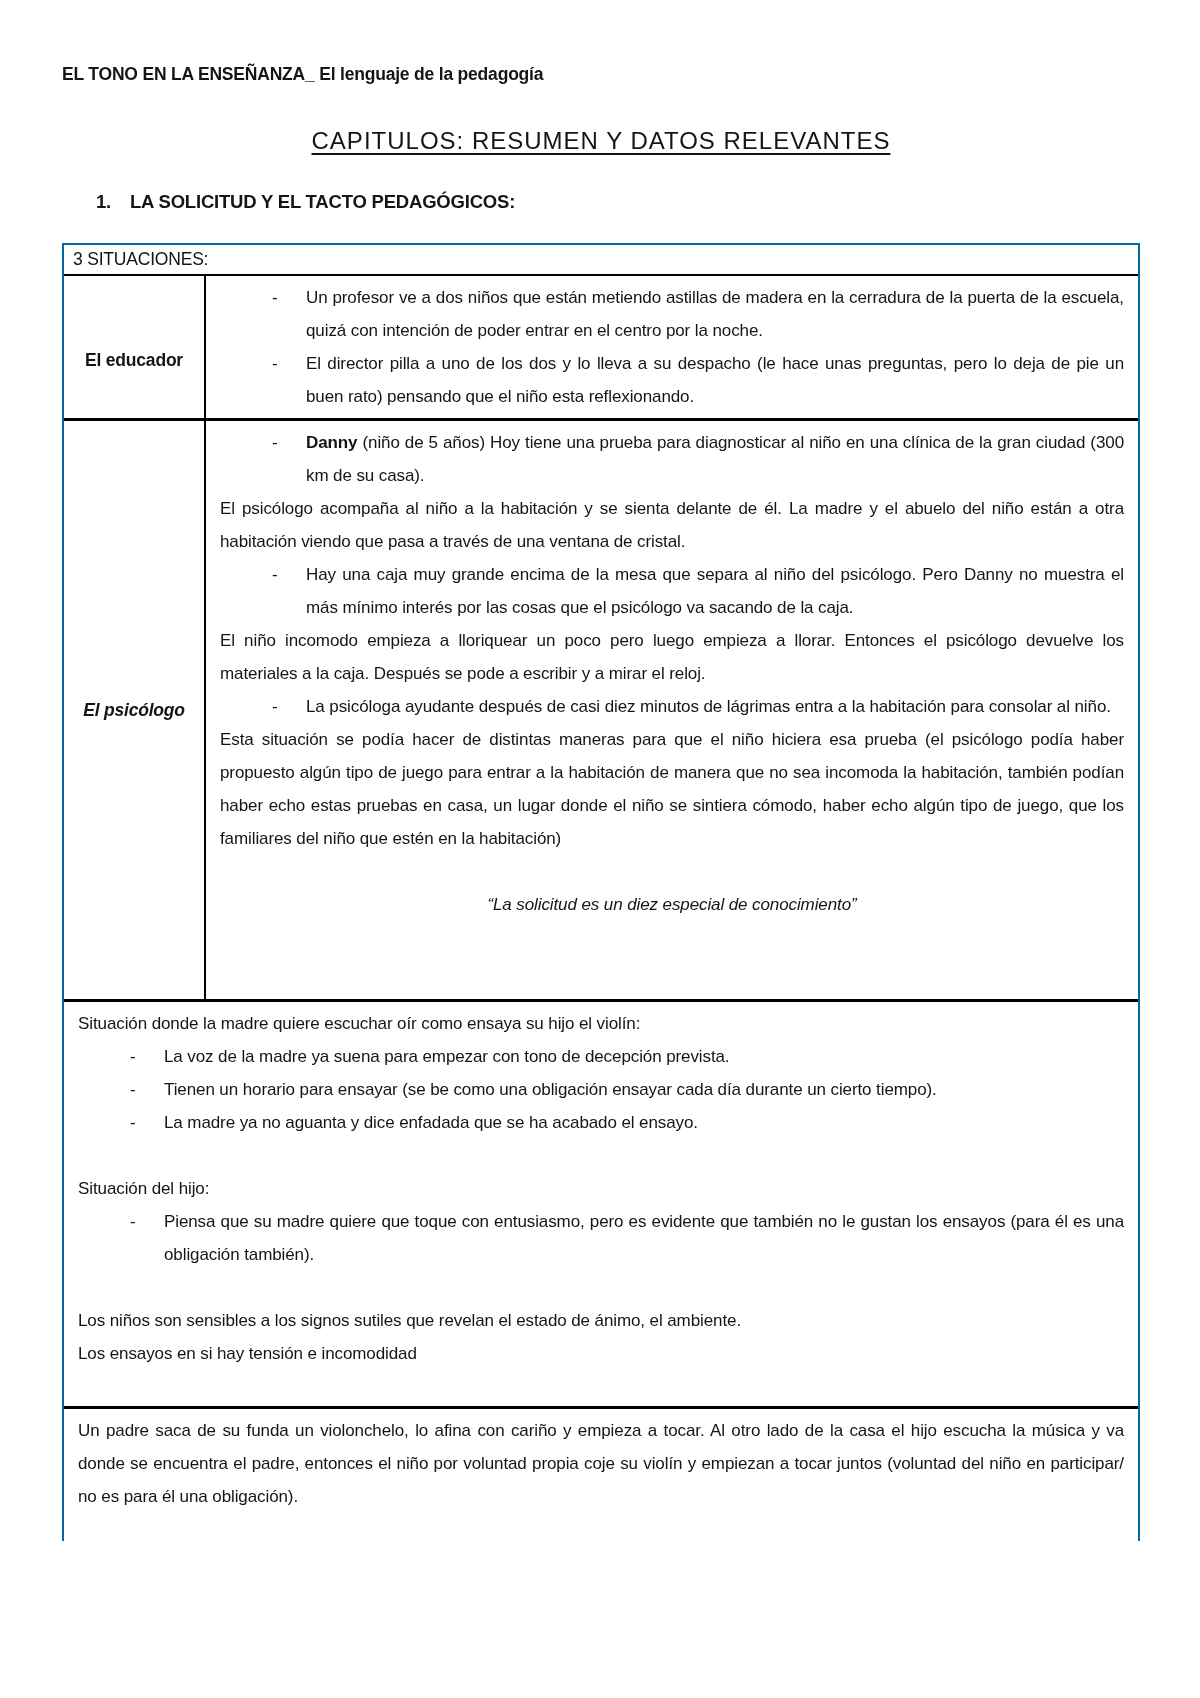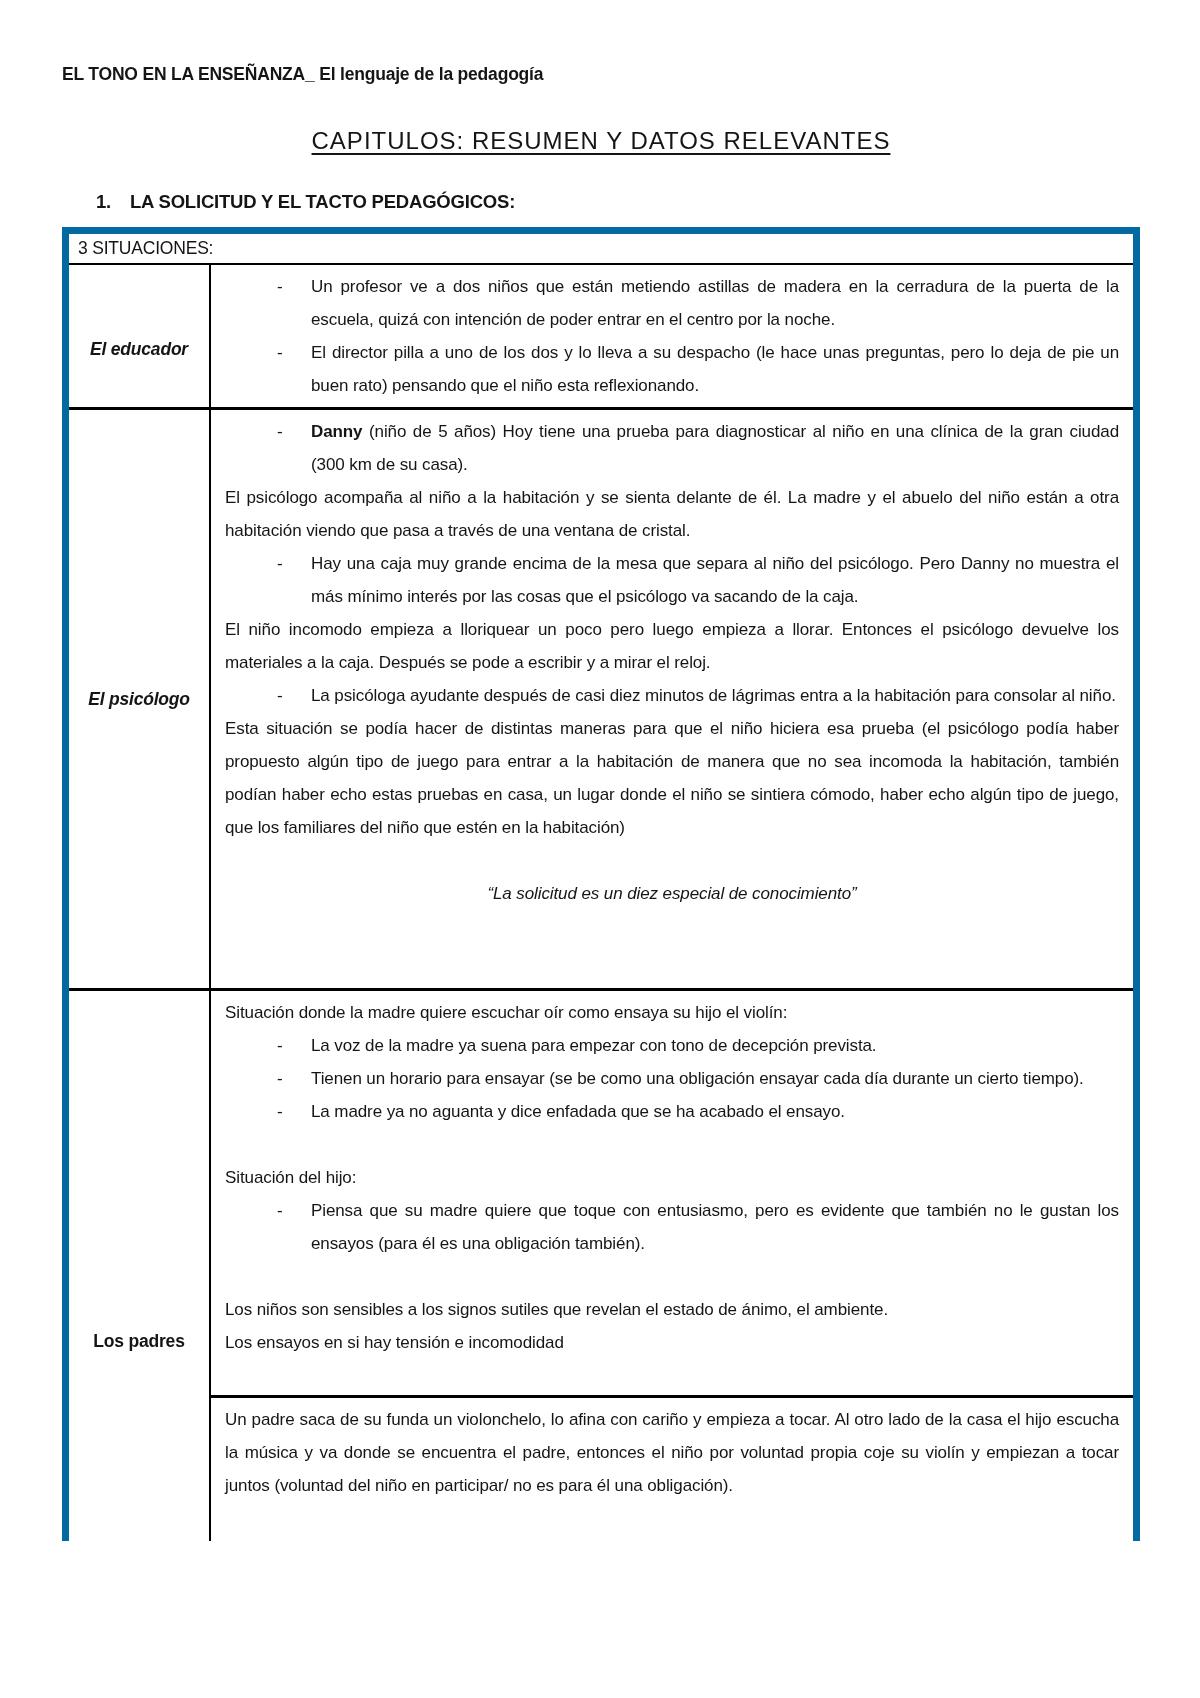--- a/index.html
+++ b/index.html
@@ -7,29 +7,29 @@
   .page{box-sizing:border-box;width:1200px;height:1541px;padding:64px 60px 0 62px;overflow:hidden;}
 
   .doc-header{font-size:17.5px;font-weight:bold;letter-spacing:-0.2px;}
 
   .doc-title{margin-top:42px;text-align:center;font-size:24px;letter-spacing:1px;}
   .doc-title .u{text-decoration:underline;text-decoration-thickness:2px;text-underline-offset:4px;}
 
   .section{margin-top:36px;position:relative;padding-left:68px;font-weight:bold;font-size:18.5px;letter-spacing:-0.2px;}
   .section .num{position:absolute;left:34px;}
 
-  .sit-table{margin-top:14px;border:7px solid #0369a1;}
+  .sit-table{margin-top:30px;border:2px solid #0369a1;}
   .t-header{font-size:17.5px;letter-spacing:-0.2px;padding:4px 9px;border-bottom:2px solid #000;}
 
   .t-row{display:flex;}
   #table-body .t-row + .t-row{border-top:3px solid #000;}
   .t-label{flex:0 0 142px;box-sizing:border-box;border-right:2px solid #000;
            display:flex;align-items:center;justify-content:center;
            font-weight:bold;font-size:17.5px;letter-spacing:-0.2px;}
-  #table-body .t-row:nth-of-type(1) .t-label{padding-top:26px;font-style:italic;}
+  #table-body .t-row:nth-of-type(1) .t-label{padding-top:26px;}
   #table-body .t-row:nth-of-type(2) .t-label{font-style:italic;}
   #table-body .t-row:nth-of-type(3) .t-label{padding-top:100px;}
   .t-cells{flex:1;display:flex;flex-direction:column;min-width:0;}
   .t-cell{box-sizing:border-box;padding:5px 14px;}
   .t-cell + .t-cell{border-top:3px solid #000;}
 
   
   .r0c0{min-height:122px;}
   .r1c0{min-height:578px;}
   .r2c0{min-height:404px;}
@@ -79,21 +79,20 @@
               <div class="block bullet"><span class="dash">-</span>Hay una caja muy grande encima de la mesa que separa al niño del psicólogo. Pero Danny no muestra el más mínimo interés por las cosas que el psicólogo va sacando de la caja.</div>
               <div class="block para">El niño incomodo empieza a lloriquear un poco pero luego empieza a llorar. Entonces el psicólogo devuelve los materiales a la caja. Después se pode a escribir y a mirar el reloj.</div>
               <div class="block bullet"><span class="dash">-</span>La psicóloga ayudante después de casi diez minutos de lágrimas entra a la habitación para consolar al niño.</div>
               <div class="block para">Esta situación se podía hacer de distintas maneras para que el niño hiciera esa prueba (el psicólogo podía haber propuesto algún tipo de juego para entrar a la habitación de manera que no sea incomoda la habitación, también podían haber echo estas pruebas en casa, un lugar donde el niño se sintiera cómodo, haber echo algún tipo de juego, que los familiares del niño que estén en la habitación)</div>
               <div class="block spacer"></div>
               <div class="block quote">“La solicitud es un diez especial de conocimiento”</div>
             </div>
           </div>
         </div>
         <div class="t-row">
-          <div class="t-label">Los padres</div>
           <div class="t-cells">
             <div class="t-cell r2c0">
               <div class="block para">Situación donde la madre quiere escuchar oír como ensaya su hijo el violín:</div>
               <div class="block bullet"><span class="dash">-</span>La voz de la madre ya suena para empezar con tono de decepción prevista.</div>
               <div class="block bullet"><span class="dash">-</span>Tienen un horario para ensayar (se be como una obligación ensayar cada día durante un cierto tiempo).</div>
               <div class="block bullet"><span class="dash">-</span>La madre ya no aguanta y dice enfadada que se ha acabado el ensayo.</div>
               <div class="block spacer"></div>
               <div class="block para">Situación del hijo:</div>
               <div class="block bullet"><span class="dash">-</span>Piensa que su madre quiere que toque con entusiasmo, pero es evidente que también no le gustan los ensayos (para él es una obligación también).</div>
               <div class="block spacer"></div>

